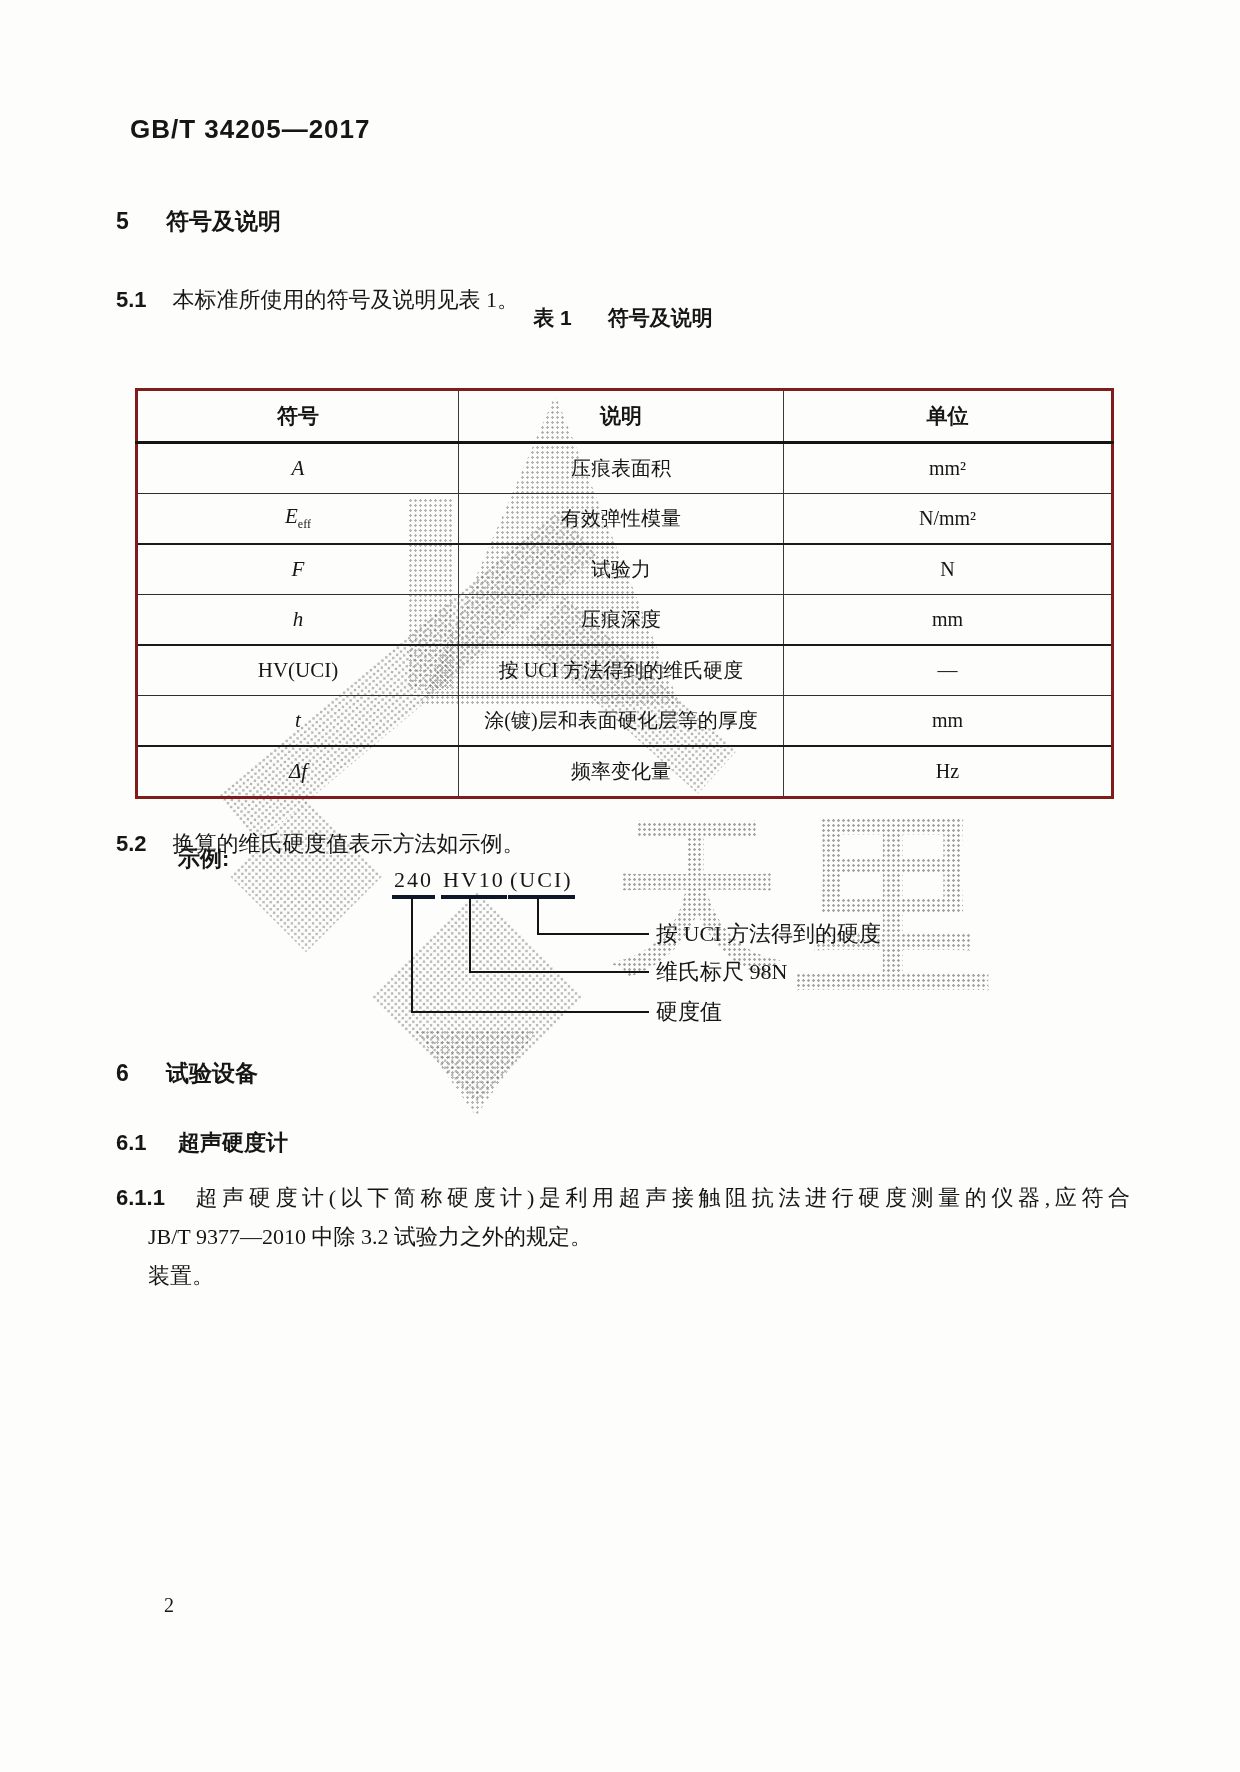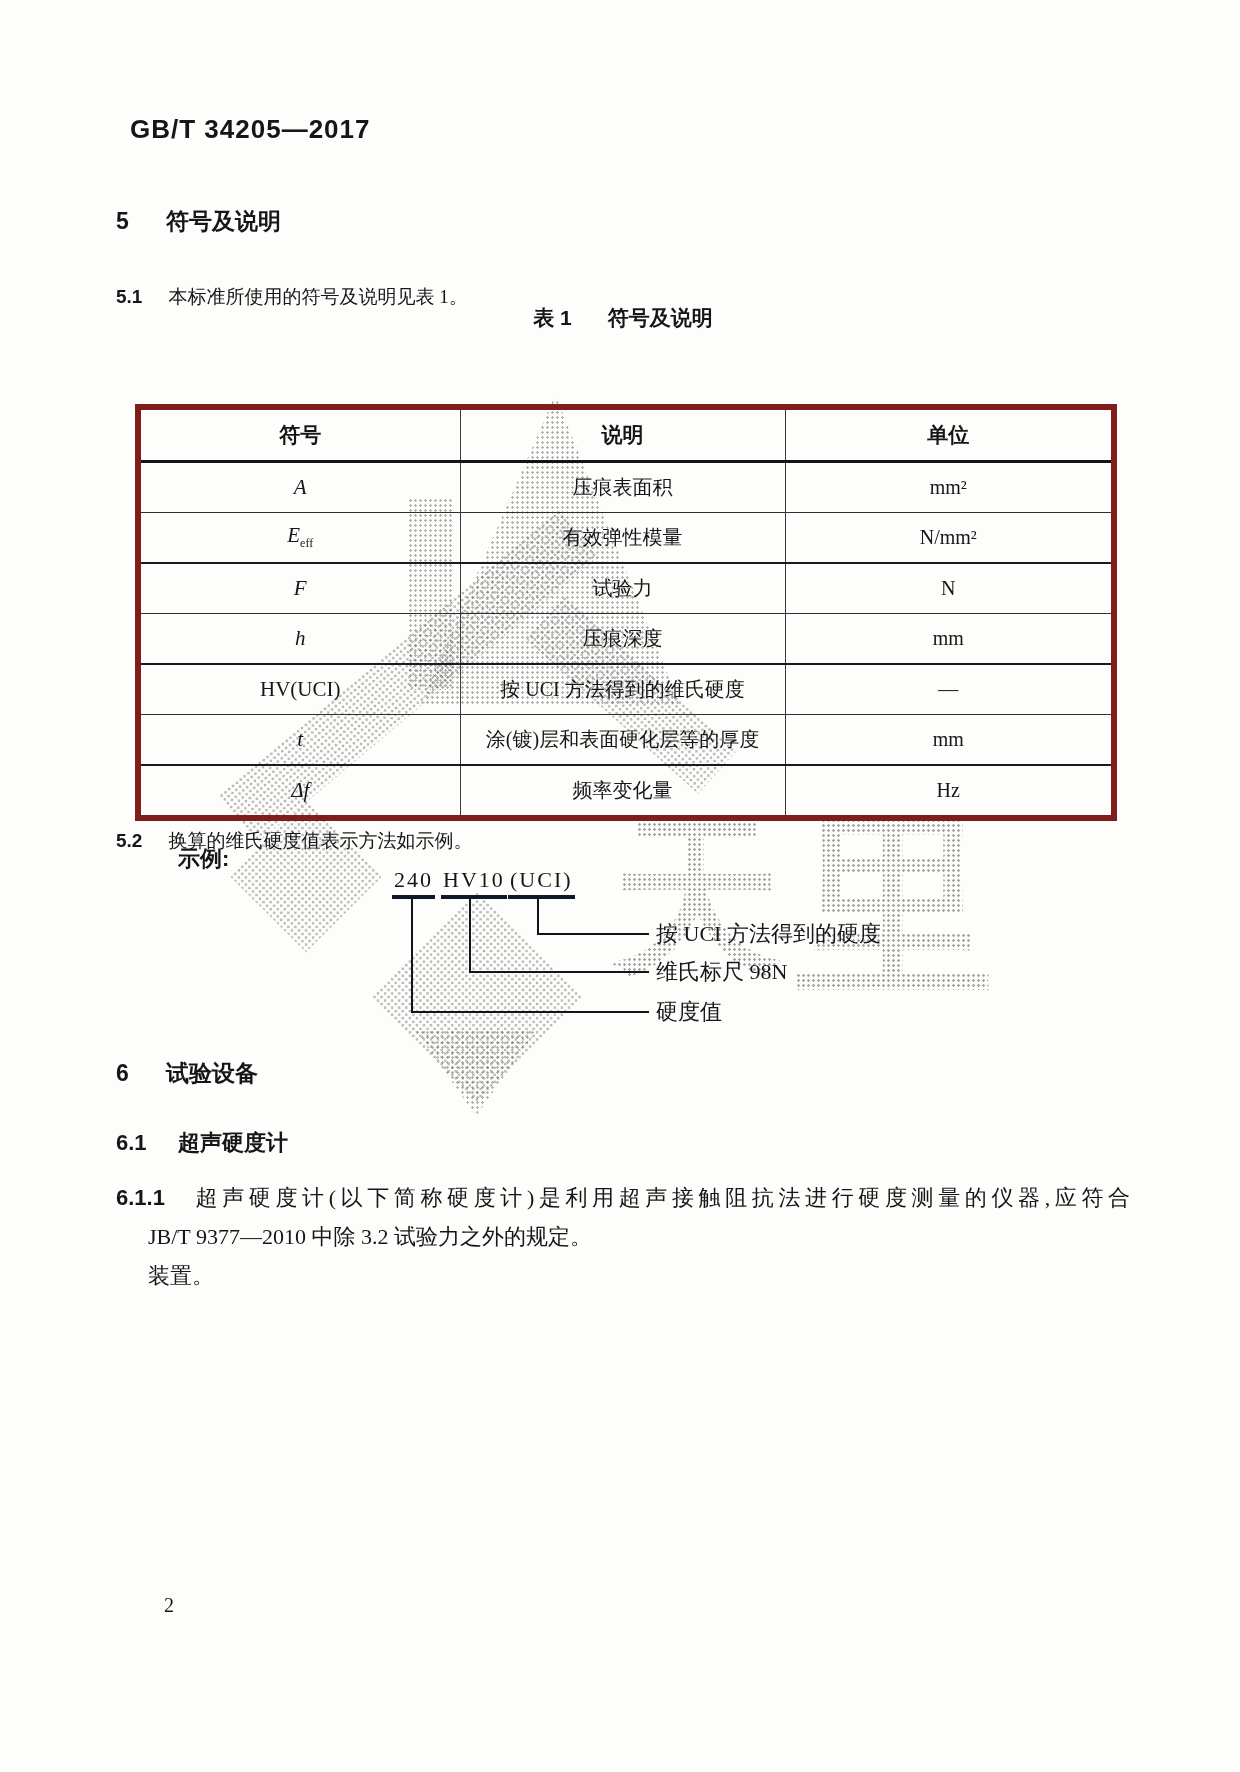--- a/index.html
+++ b/index.html
@@ -34,35 +34,35 @@
   .wm.dia-1{left:252px;top:822px;width:108px;height:108px;transform:rotate(45deg);}
   .wm.dia-2{left:402px;top:922px;width:150px;height:150px;transform:rotate(45deg);}
   .wm.tri-d{left:415px;top:1030px;width:122px;height:86px;clip-path:polygon(0 0,100% 0,50% 100%);}
   .doc-number{position:absolute;left:130px;top:114px;font-weight:bold;font-size:26px;letter-spacing:1px;font-family:"Liberation Sans","DejaVu Sans",sans-serif;}
   .h-main{position:absolute;left:116px;font-weight:bold;font-size:23px;font-family:"Liberation Sans","DejaVu Sans",sans-serif;}
   .h-main .num{display:inline-block;min-width:26px;margin-right:24px;}
   .h5{top:206px;}
   .h6{top:1058px;}
   .h61{top:1128px;font-size:22px;}
   .h61 .num{min-width:40px;margin-right:22px;}
-  .clause{position:absolute;left:116px;width:1014px;font-size:19px;line-height:39px;}
+  .clause{position:absolute;left:116px;width:1014px;font-size:22px;line-height:39px;}
   .c51{top:258px;}
   .c52{top:802px;}
   .cnum{font-weight:bold;font-family:"Liberation Sans","DejaVu Sans",sans-serif;margin-right:26px;}
   .body-block{position:absolute;left:116px;top:1178px;width:1014px;font-size:22px;line-height:39px;text-align:justify;}
   .jline{display:block;text-align:justify;text-align-last:justify;}
   .bline{display:block;margin-left:32px;}
 
   
   .t1-caption{position:absolute;left:135px;top:304px;width:976px;text-align:center;font-weight:bold;font-size:21px;font-family:"Liberation Sans","DejaVu Sans",sans-serif;}
   .t1-caption .lbl{margin-right:36px;}
   table.t1{
-    position:absolute;left:135px;top:404px;width:976px;
+    position:absolute;left:135px;top:388px;width:976px;
     border-collapse:collapse;table-layout:fixed;
-    border:6px solid #7f1d1d;
+    border:3px solid #7f1d1d;
     padding-left:29px;
   }
   .t1 col.c1{width:322px;} .t1 col.c2{width:325px;} .t1 col.c3{width:329px;}
   .t1 th{
     height:48px;font-size:21px;font-weight:bold;text-align:center;
     font-family:"Liberation Sans","DejaVu Sans",sans-serif;
     border-bottom:3px solid #141414;border-left:1px solid #3a3a3a;
   }
   .t1 td{
     height:47px;font-size:20px;text-align:center;

